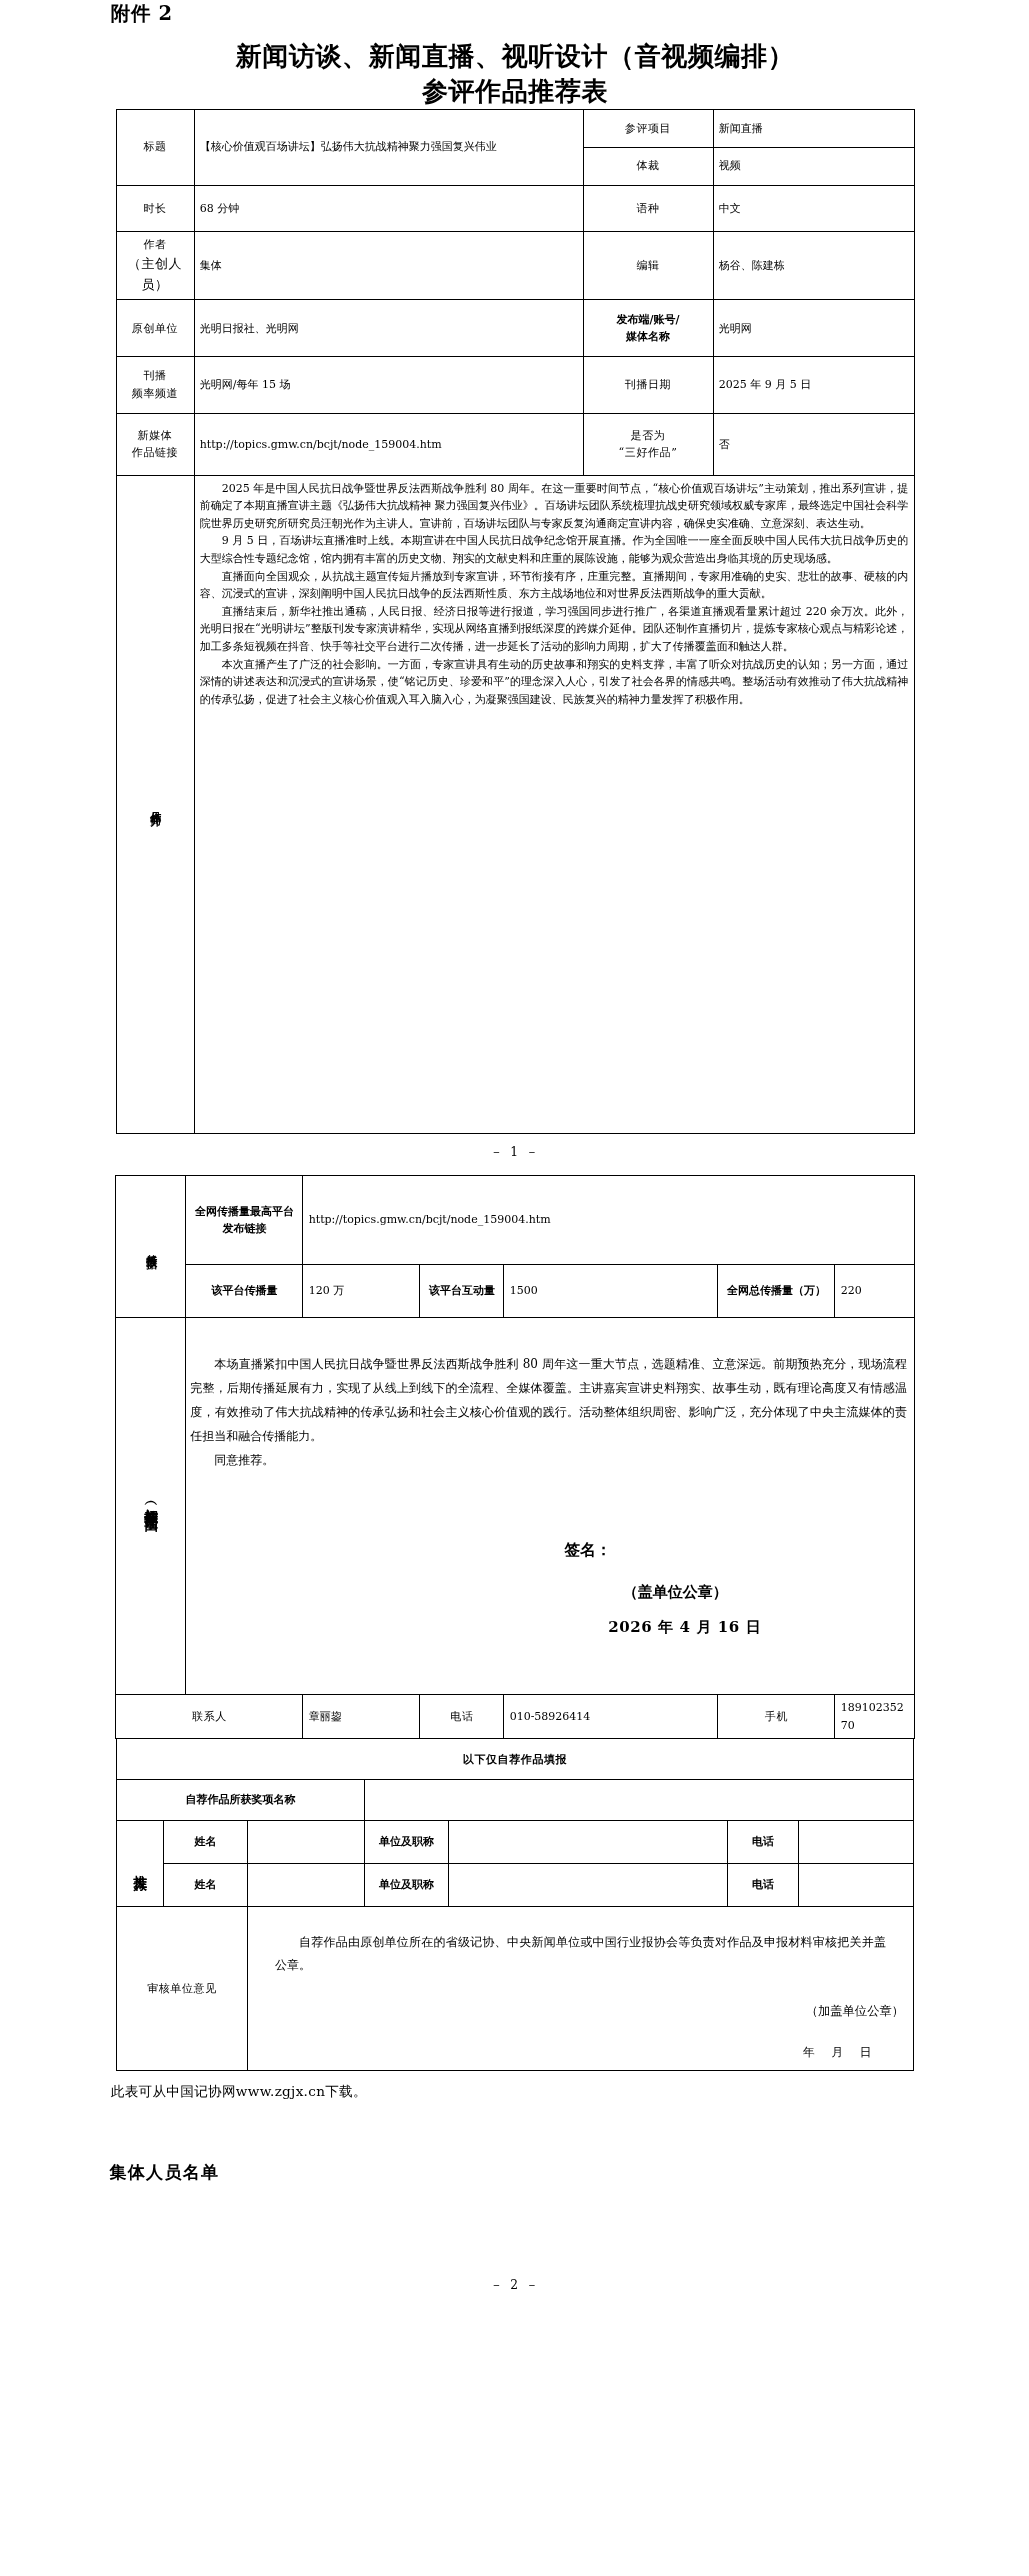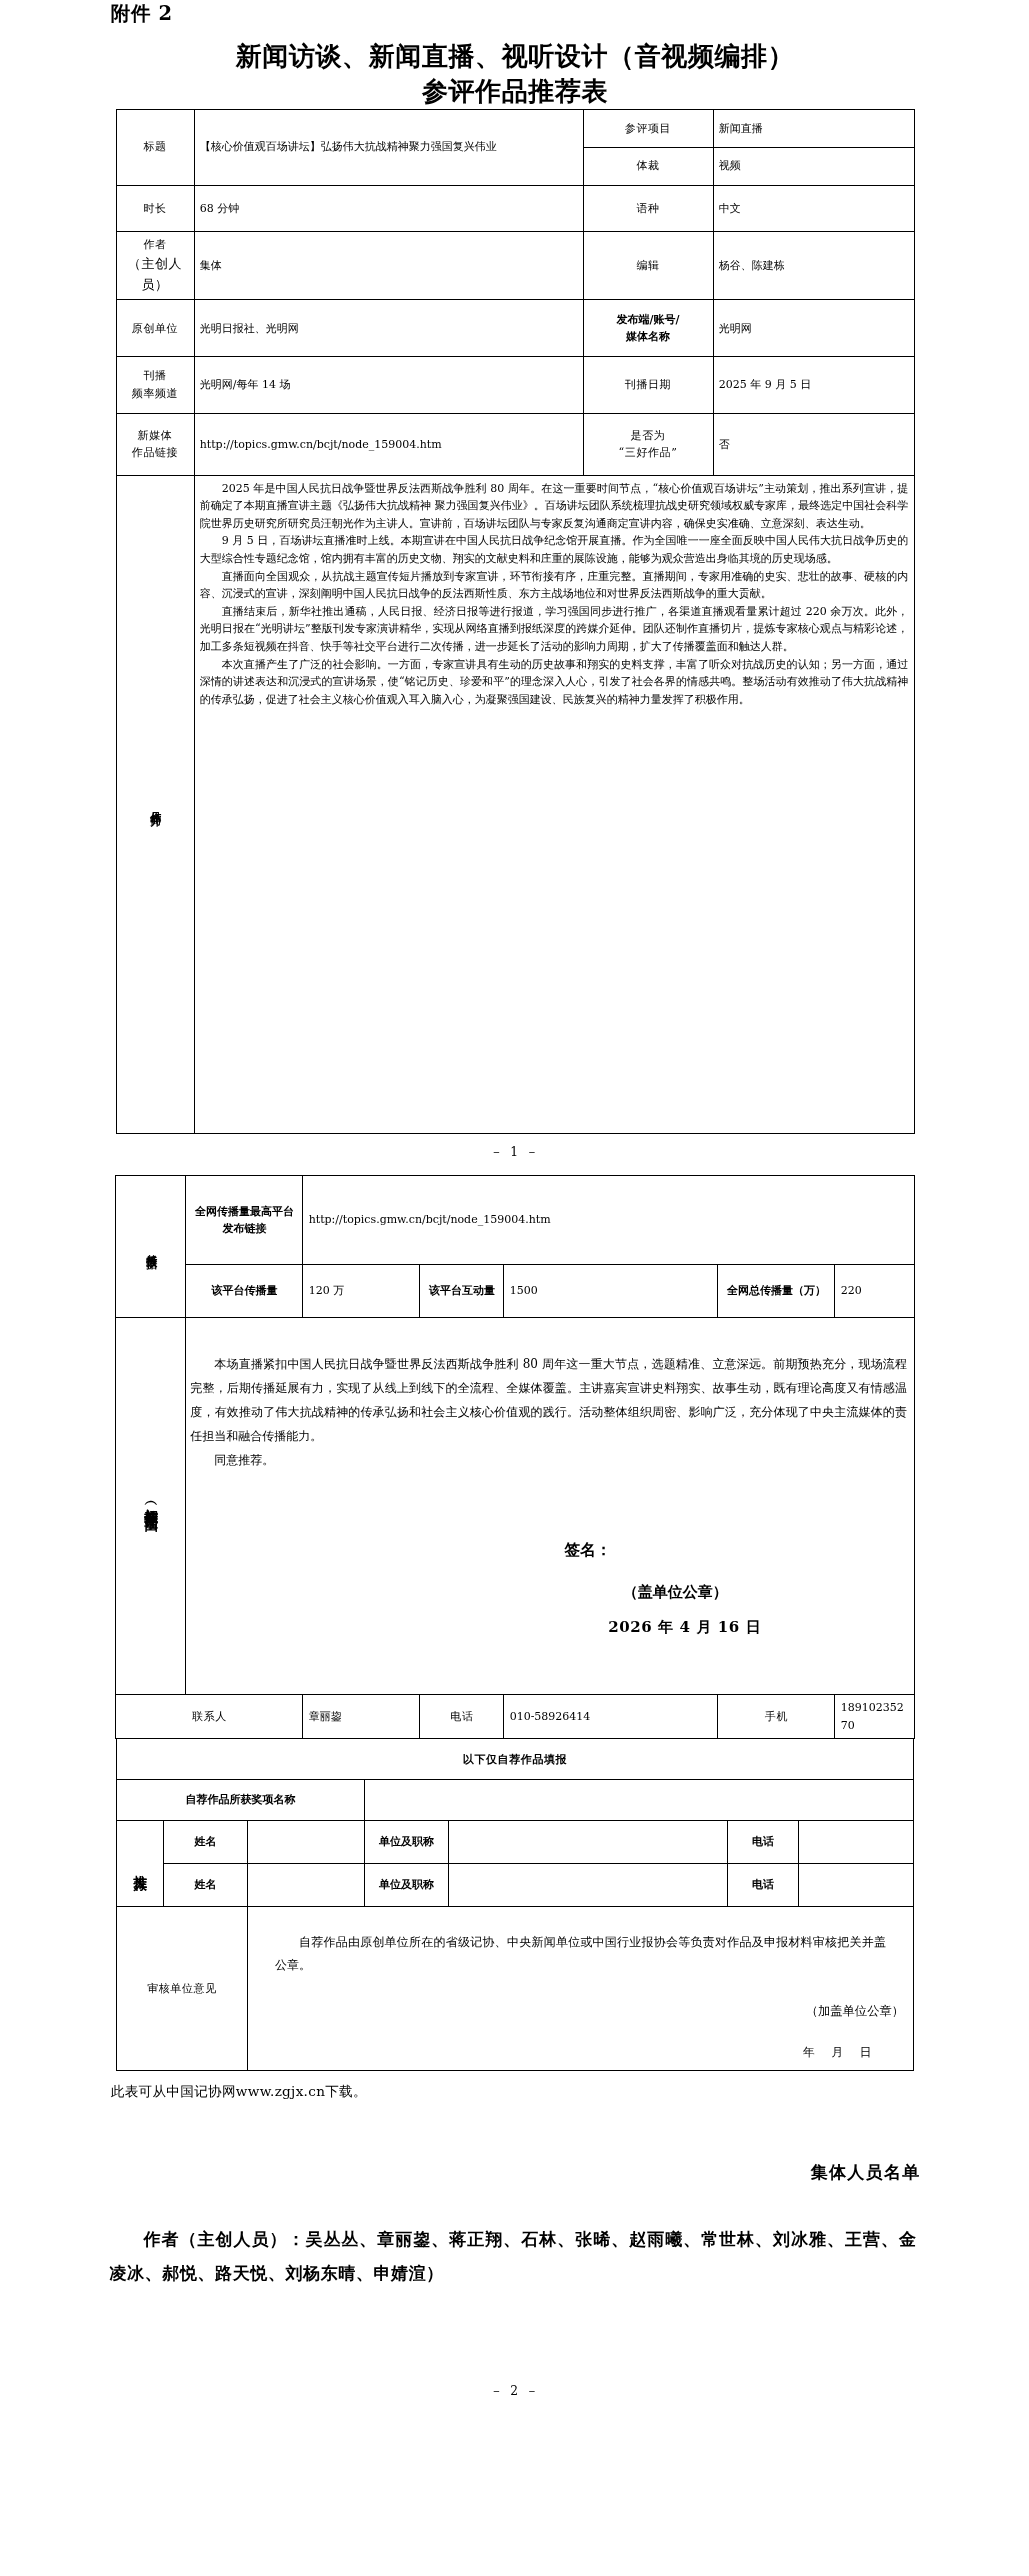--- a/index.html
+++ b/index.html
@@ -181,21 +181,21 @@
     font-size: 13.6px;
     margin-top: 11.7px;
     padding-left: 1.3px;
     letter-spacing: 0.3px;
   }
 
   .roster-title {
     font-family: "DejaVu Serif", "Liberation Serif", serif;
     font-weight: bold;
     font-size: 17px;
-    text-align: right;
+    text-align: left;
     margin-top: 60px;
     letter-spacing: 1.3px;
   }
   .roster-body {
     font-family: "DejaVu Serif", "Liberation Serif", serif;
     font-weight: bold;
     font-size: 17px;
     line-height: 2.0;
     margin-top: 38px;
     text-indent: 2em;
@@ -263,21 +263,21 @@
           <div>媒体名称</div>
         </td>
         <td class="val">光明网</td>
       </tr>
 
       <tr>
         <td class="lbl">
           <div>刊播</div>
           <div>频率频道</div>
         </td>
-        <td class="val" style="height:48px">光明网/每年 14 场</td>
+        <td class="val" style="height:48px">光明网/每年 15 场</td>
         <td class="lbl">刊播日期</td>
         <td class="val">2025 年 9 月 5 日</td>
       </tr>
 
       <tr>
         <td class="lbl">
           <div>新媒体</div>
           <div>作品链接</div>
         </td>
         <td class="val-mono" style="height:53px">http://topics.gmw.cn/bcjt/node_159004.htm</td>
@@ -408,20 +408,19 @@
             <div class="audit-ymd">年  月  日</div>
           </div>
         </td>
       </tr>
     </tbody>
   </table>
 
   <div class="footnote">此表可从中国记协网www.zgjx.cn下载。</div>
 
   <div class="roster-title">集体人员名单</div>
-  <div class="roster-body">作者（主创人员）：吴丛丛、章丽鋆、蒋正翔、石林、张晞、赵雨曦、常世林、刘冰雅、王营、金凌冰、郝悦、路天悦、刘杨东晴、申婧渲）</div>
 
   <div class="spacer-tall"></div>
   <div class="pagenum">－ 2 －</div>
 
 </div>
 </div>
 
 
 </body></html>

